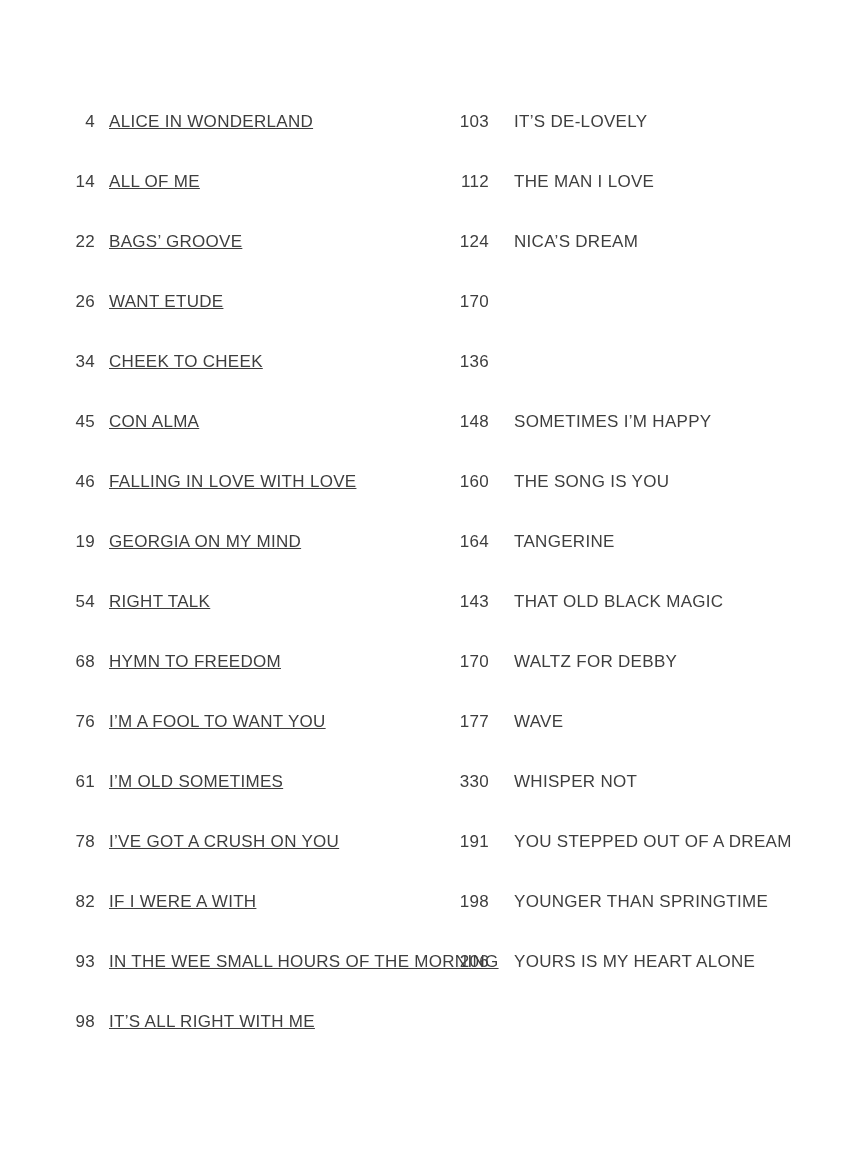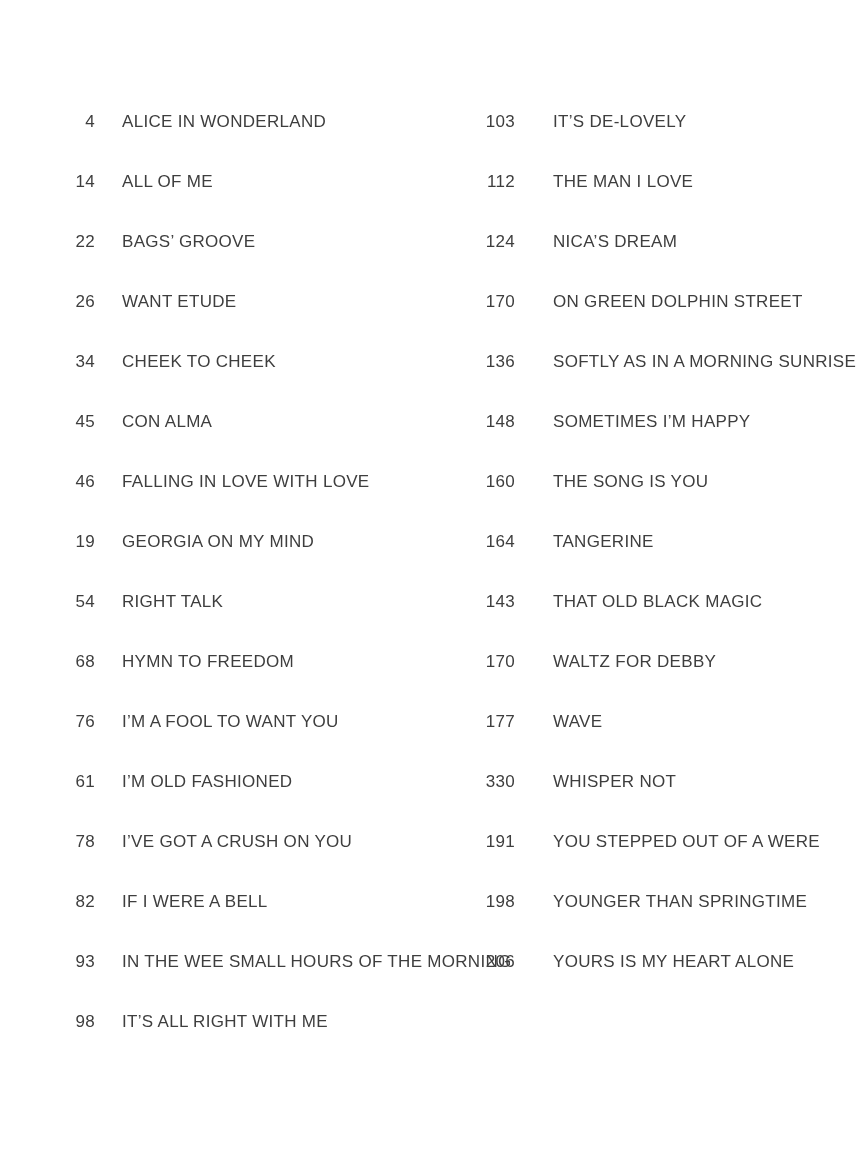--- a/index.html
+++ b/index.html
@@ -16,34 +16,34 @@
     font-family: "Liberation Sans", sans-serif;
     color: #3e3e3e;
     font-size: 17px;
     letter-spacing: 0.3px;
   }
   .toc-col {
     position: absolute;
     top: 92px;
   }
   .toc-col.left  { left: 38px;  width: 420px; }
-  .toc-col.right { left: 458px; width: 400px; }
+  .toc-col.right { left: 432px; width: 400px; }
   .row {
     display: flex;
     align-items: center;
     height: 60px;
     white-space: nowrap;
   }
   .num {
     flex: none;
     width: 57px;
     text-align: right;
   }
-  .toc-col.left  .title { margin-left: 27px; }
-  .toc-col.right .title { margin-left: 38px; }
+  .toc-col.left  .title { margin-left: 14px; text-decoration: underline; }
+  .toc-col.right .title { margin-left: 25px; }
 </style>
 </head>
 <body>
 
 <div class="page" style="color: rgb(62, 62, 62); background: rgb(255, 255, 255);">
   <div class="toc-col left" id="col-left">
       <div class="row">
         <span class="num">4</span>
         <span class="title">ALICE IN WONDERLAND</span>
       </div>
@@ -82,29 +82,29 @@
       <div class="row">
         <span class="num">68</span>
         <span class="title">HYMN TO FREEDOM</span>
       </div>
       <div class="row">
         <span class="num">76</span>
         <span class="title">I’M A FOOL TO WANT YOU</span>
       </div>
       <div class="row">
         <span class="num">61</span>
-        <span class="title">I’M OLD FASHIONED</span>
+        <span class="title">I’M OLD SOMETIMES</span>
       </div>
       <div class="row">
         <span class="num">78</span>
         <span class="title">I’VE GOT A CRUSH ON YOU</span>
       </div>
       <div class="row">
         <span class="num">82</span>
-        <span class="title">IF I WERE A BELL</span>
+        <span class="title">IF I WERE A WITH</span>
       </div>
       <div class="row">
         <span class="num">93</span>
         <span class="title">IN THE WEE SMALL HOURS OF THE MORNING</span>
       </div>
       <div class="row">
         <span class="num">98</span>
         <span class="title">IT’S ALL RIGHT WITH ME</span>
       </div>
     </div>
@@ -116,25 +116,23 @@
       <div class="row">
         <span class="num">112</span>
         <span class="title">THE MAN I LOVE</span>
       </div>
       <div class="row">
         <span class="num">124</span>
         <span class="title">NICA’S DREAM</span>
       </div>
       <div class="row">
         <span class="num">170</span>
-        <span class="title">ON GREEN DOLPHIN STREET</span>
       </div>
       <div class="row">
         <span class="num">136</span>
-        <span class="title">SOFTLY AS IN A MORNING SUNRISE</span>
       </div>
       <div class="row">
         <span class="num">148</span>
         <span class="title">SOMETIMES I’M HAPPY</span>
       </div>
       <div class="row">
         <span class="num">160</span>
         <span class="title">THE SONG IS YOU</span>
       </div>
       <div class="row">
@@ -152,21 +150,21 @@
       <div class="row">
         <span class="num">177</span>
         <span class="title">WAVE</span>
       </div>
       <div class="row">
         <span class="num">330</span>
         <span class="title">WHISPER NOT</span>
       </div>
       <div class="row">
         <span class="num">191</span>
-        <span class="title">YOU STEPPED OUT OF A WERE</span>
+        <span class="title">YOU STEPPED OUT OF A DREAM</span>
       </div>
       <div class="row">
         <span class="num">198</span>
         <span class="title">YOUNGER THAN SPRINGTIME</span>
       </div>
       <div class="row">
         <span class="num">206</span>
         <span class="title">YOURS IS MY HEART ALONE</span>
       </div>
     </div>

